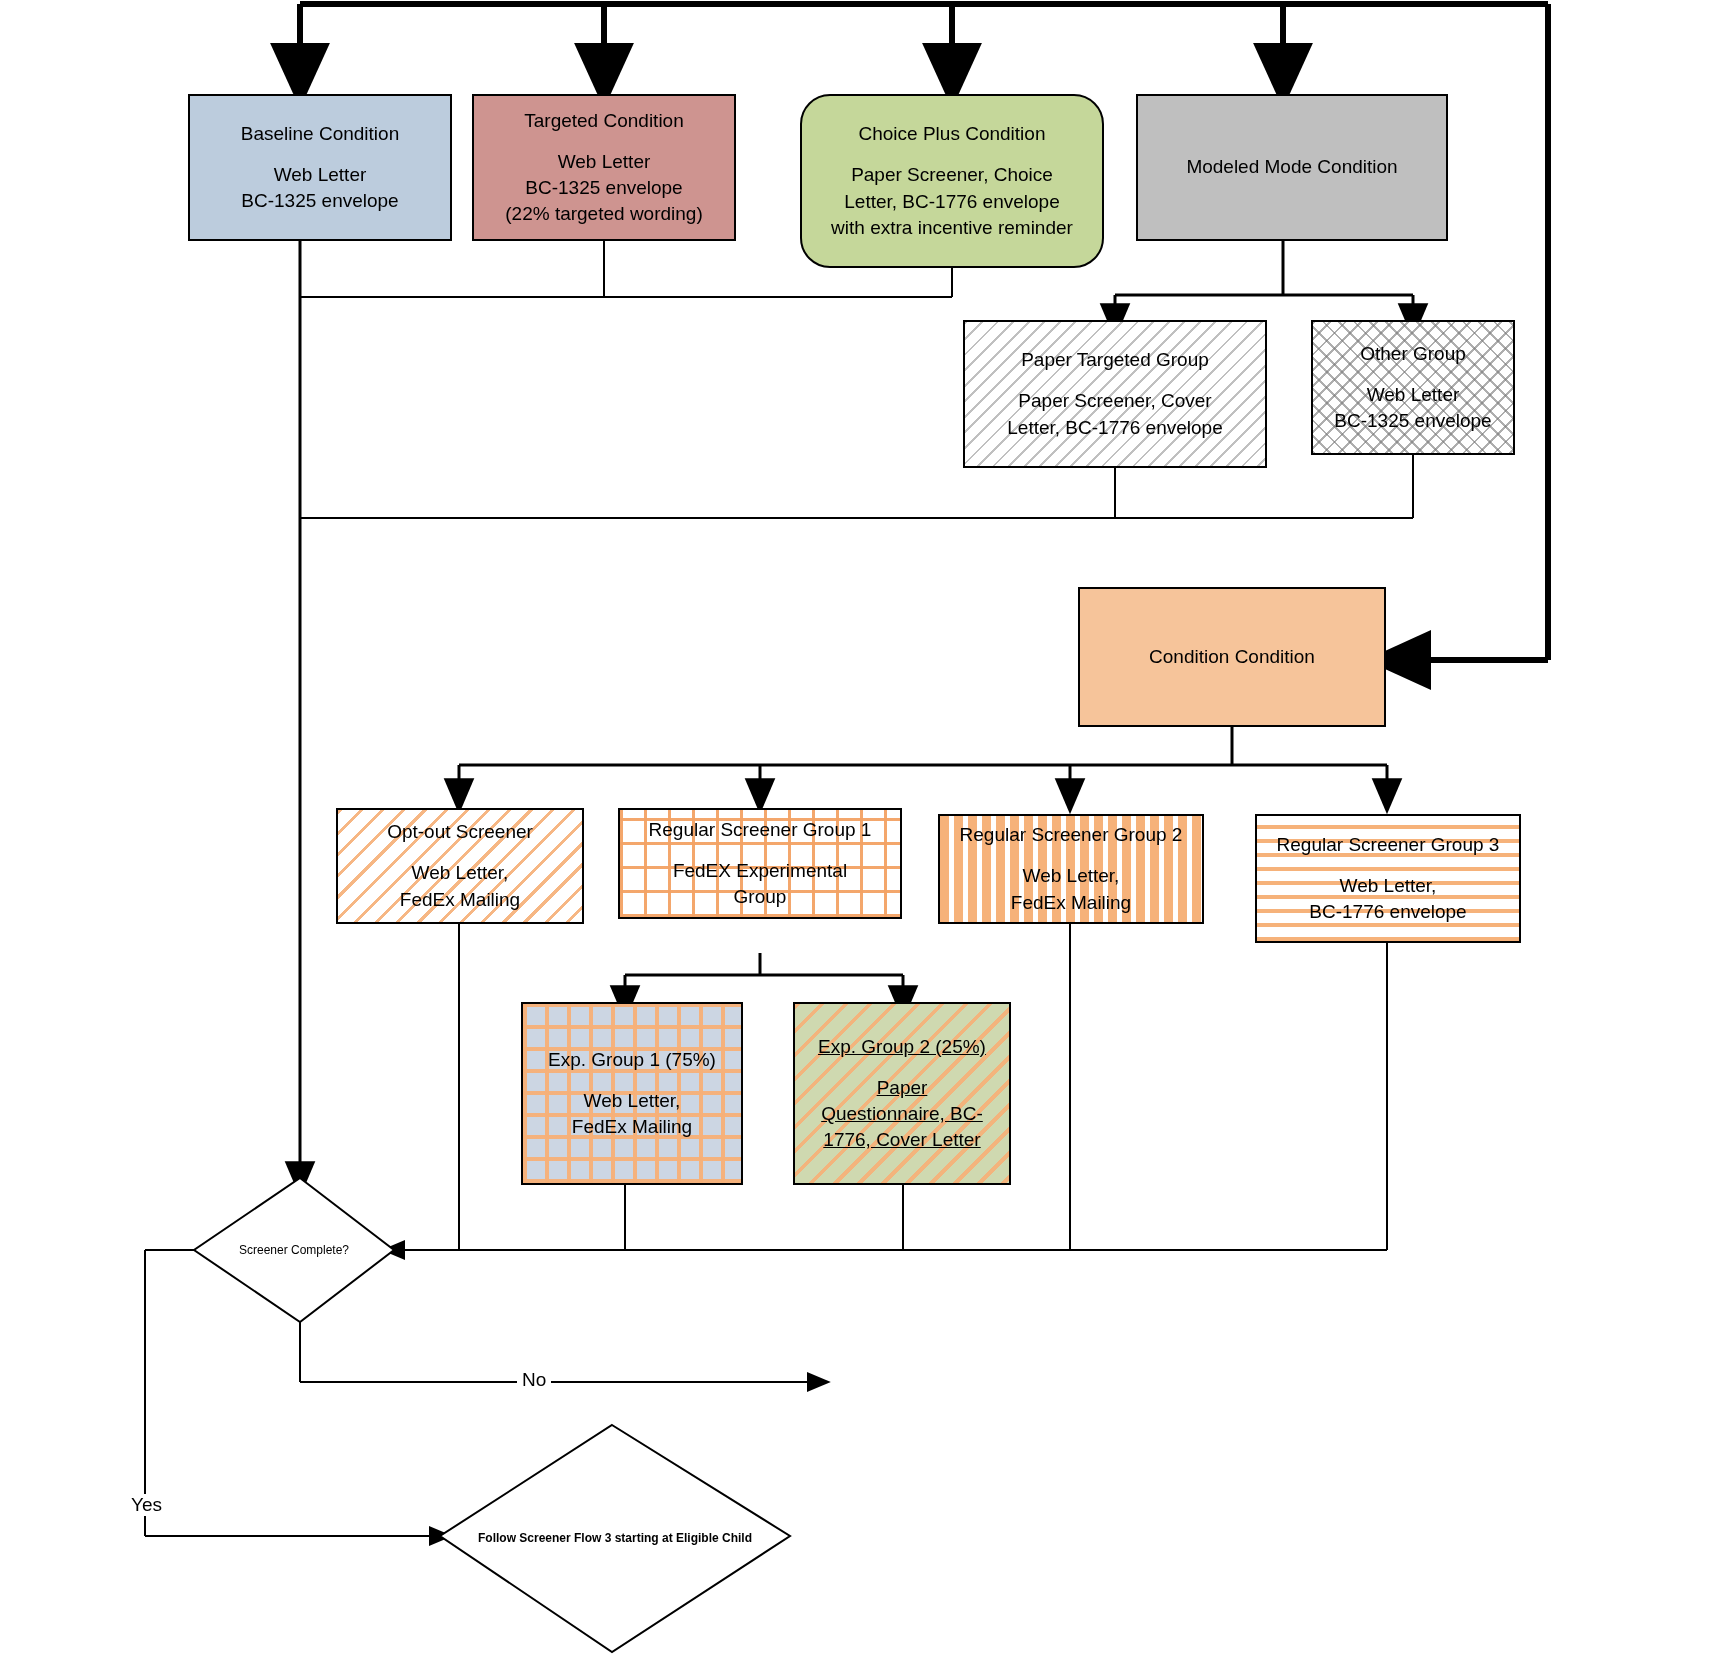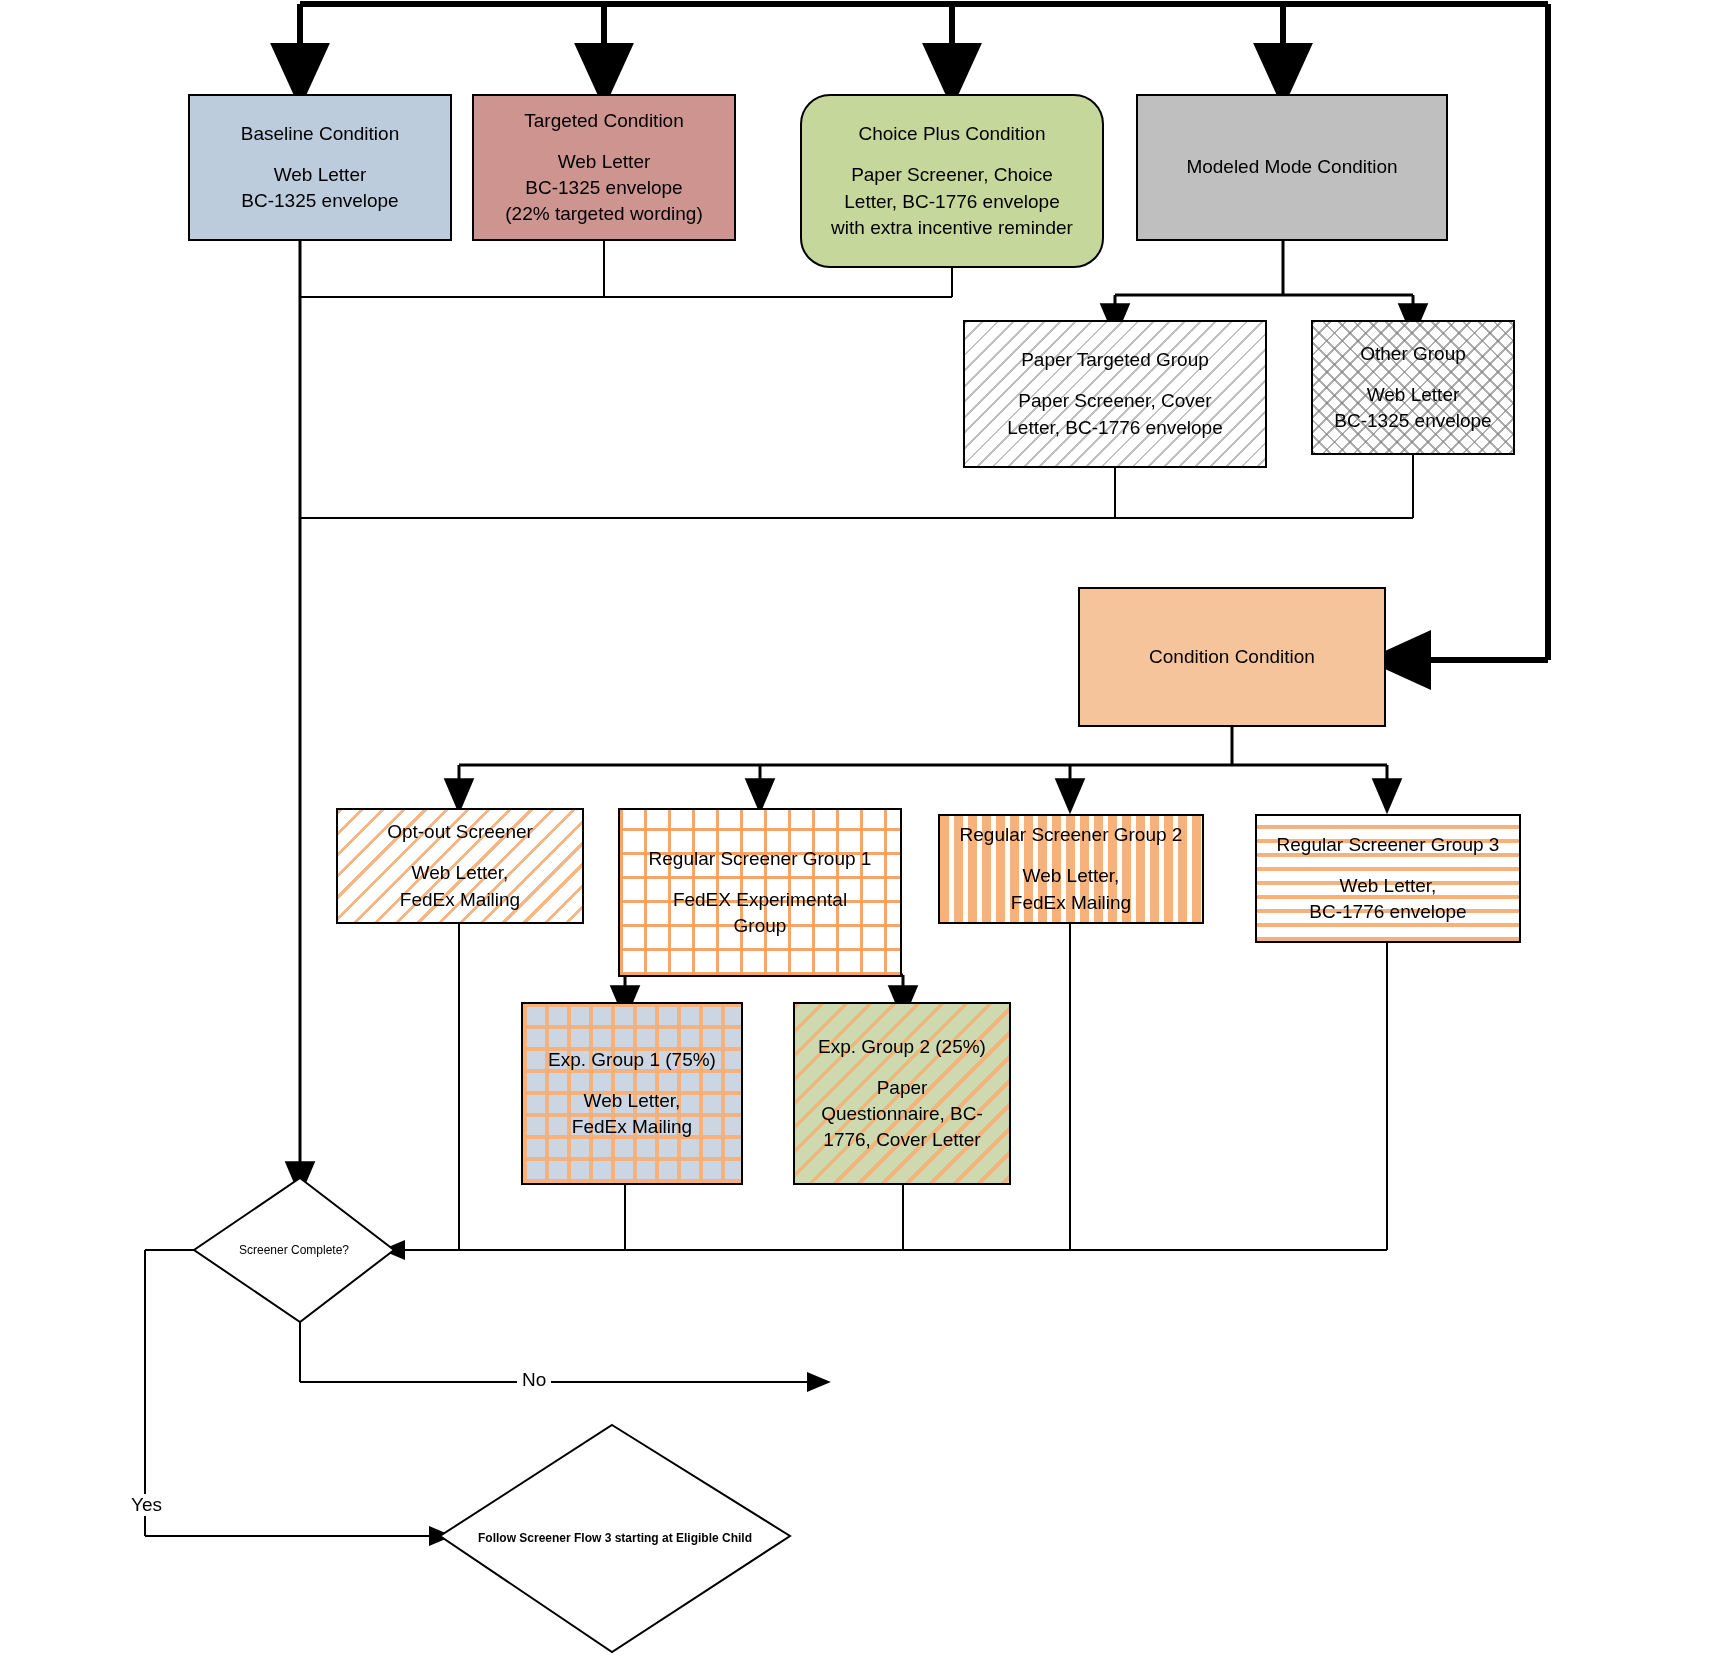--- a/index.html
+++ b/index.html
@@ -244,21 +244,21 @@
     <span class="ln">Condition Condition</span>
   </div>
 
   <div class="node hatch-orange-diag" style="left:336px;top:808px;width:248px;height:116px;">
     <span class="ln">Opt-out Screener</span>
     <span class="gap"></span>
     <span class="ln">Web Letter,</span>
     <span class="ln">FedEx Mailing</span>
   </div>
 
-  <div class="node hatch-orange-grid" style="left:618px;top:808px;width:284px;height:169px;">
+  <div class="node hatch-orange-grid" style="left:618px;top:808px;width:284px;height:111px;">
     <span class="ln">Regular Screener Group 1</span>
     <span class="gap"></span>
     <span class="ln">FedEX Experimental</span>
     <span class="ln">Group</span>
   </div>
 
   <div class="node hatch-orange-vert" style="left:938px;top:814px;width:266px;height:110px;">
     <span class="ln">Regular Screener Group 2</span>
     <span class="gap"></span>
     <span class="ln">Web Letter,</span>
@@ -272,21 +272,21 @@
     <span class="ln">BC-1776 envelope</span>
   </div>
 
   <div class="node hatch-blue-grid" style="left:521px;top:1002px;width:222px;height:183px;">
     <span class="ln">Exp. Group 1 (75%)</span>
     <span class="gap"></span>
     <span class="ln">Web Letter,</span>
     <span class="ln">FedEx Mailing</span>
   </div>
 
-  <div class="node hatch-green-diag" style="left:793px;top:1002px;width:218px;height:183px;">
+  <div class="node hatch-green-diag" style="left:793px;top:1002px;width:218px;height:183px;text-decoration:underline;">
     <span class="ln">Exp. Group 2 (25%)</span>
     <span class="gap"></span>
     <span class="ln">Paper</span>
     <span class="ln">Questionnaire, BC-</span>
     <span class="ln">1776, Cover Letter</span>
   </div>
 
   <div class="diamond" style="left:194px;top:1178px;width:200px;height:144px;">
     <div class="dtxt">
       <span class="ln">Screener</span>

